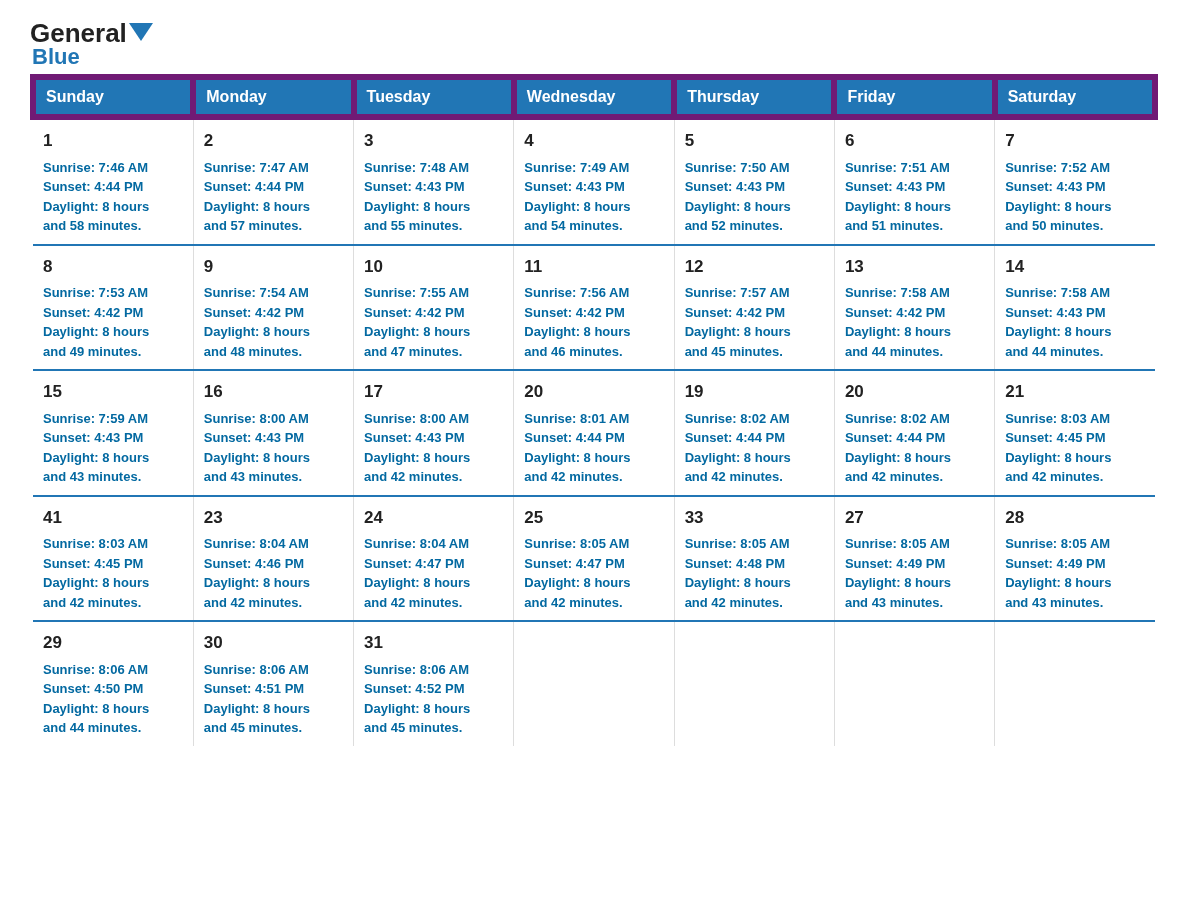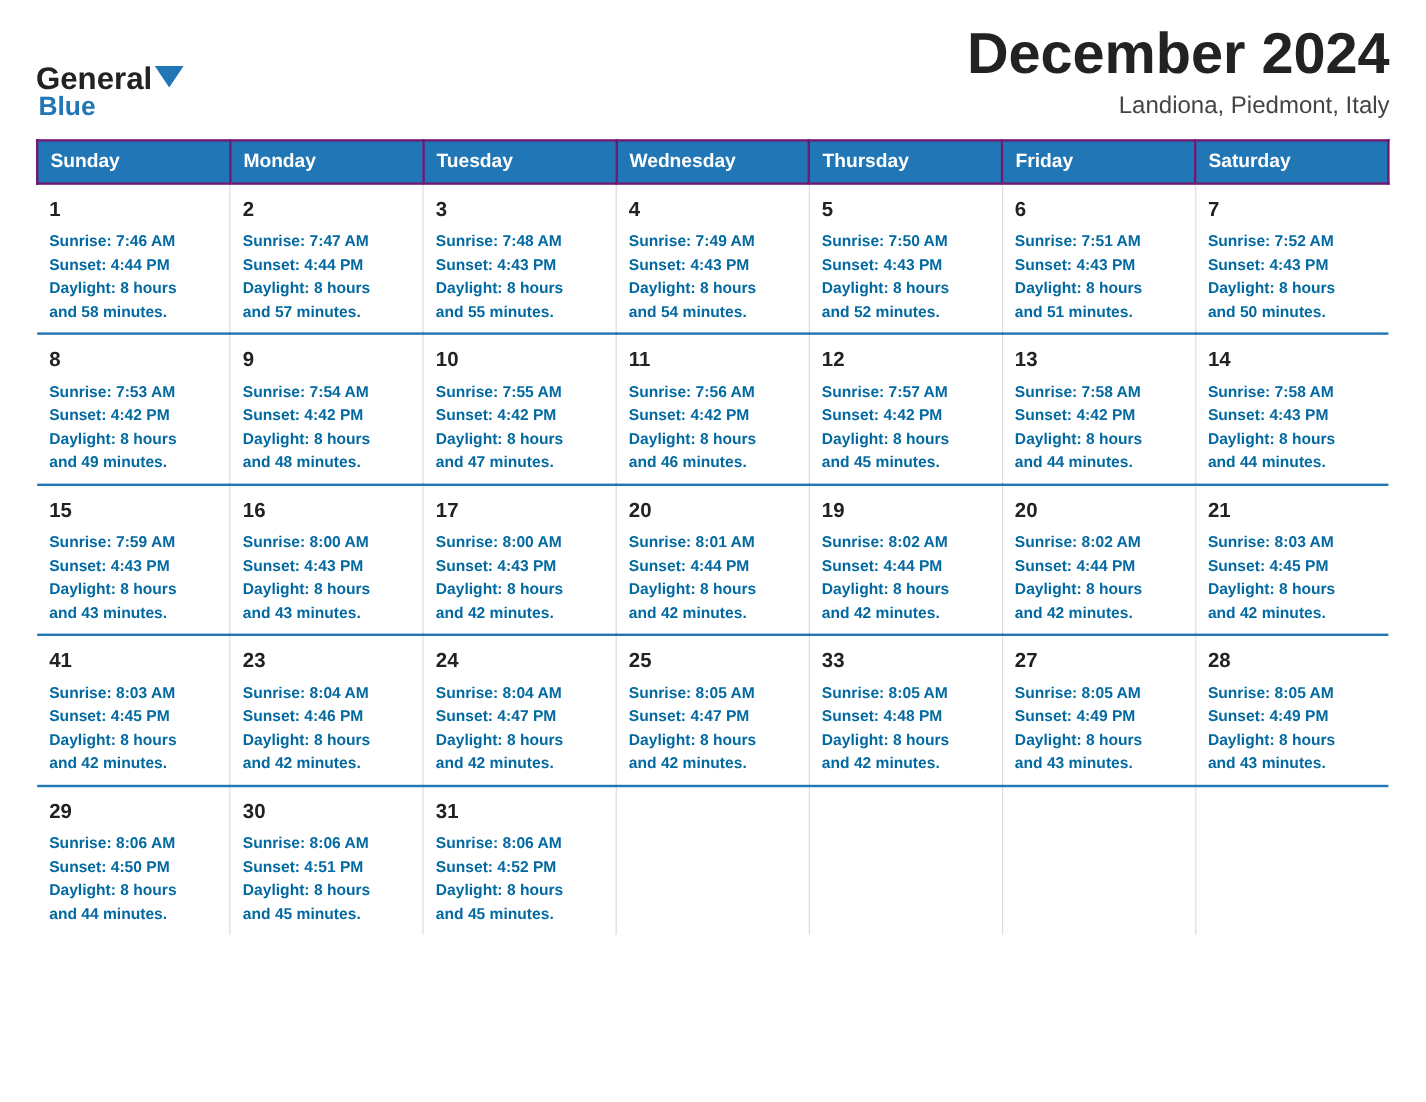--- a/index.html
+++ b/index.html
@@ -7,22 +7,22 @@
       font-family: Arial, sans-serif;
       background: #fff;
       color: #222;
       width: 1188px;
       min-height: 918px;
       padding: 20px 30px 30px 30px;
     }
     .header {
       display: flex;
       justify-content: space-between;
-      align-items: flex-end;
-      margin-bottom: 16px;
+      align-items: center;
+      margin-bottom: 6px;
     }
     .logo-text-general {
       font-size: 26px;
       font-weight: bold;
       color: #222;
       line-height: 1;
     }
     .logo-arrow {
       width: 0;
       height: 0;
@@ -72,21 +72,21 @@
       border-collapse: collapse;
       table-layout: fixed;
     }
     thead tr th {
       background-color: #2176b5;
       color: #fff;
       font-size: 16px;
       font-weight: bold;
       padding: 8px 10px;
       text-align: left;
-      border: 2px solid #701a75;
+      border: 6px solid #701a75;
     }
     tbody tr {
       border-top: 2px solid #2176b5;
     }
     tbody tr td {
       vertical-align: top;
       padding: 8px 10px;
       font-size: 13px;
       color: #222;
       border-right: 1px solid #ddd;
@@ -116,24 +116,20 @@
 
 <div class="header">
   <div class="logo-block">
     <div class="logo-top-row">
       <span class="logo-text-general">General</span>
       <span class="logo-arrow"></span>
     </div>
     <div class="logo-bottom-row">
       <span class="logo-text-blue">Blue</span>
     </div>
-  </div>
-  <div class="title-block">
-    <div class="month-title">December 2024</div>
-    <div class="location-subtitle">Landiona, Piedmont, Italy</div>
   </div>
 </div>
 
 <table>
   <thead>
     <tr>
       <th>Sunday</th>
       <th>Monday</th>
       <th>Tuesday</th>
       <th>Wednesday</th>

